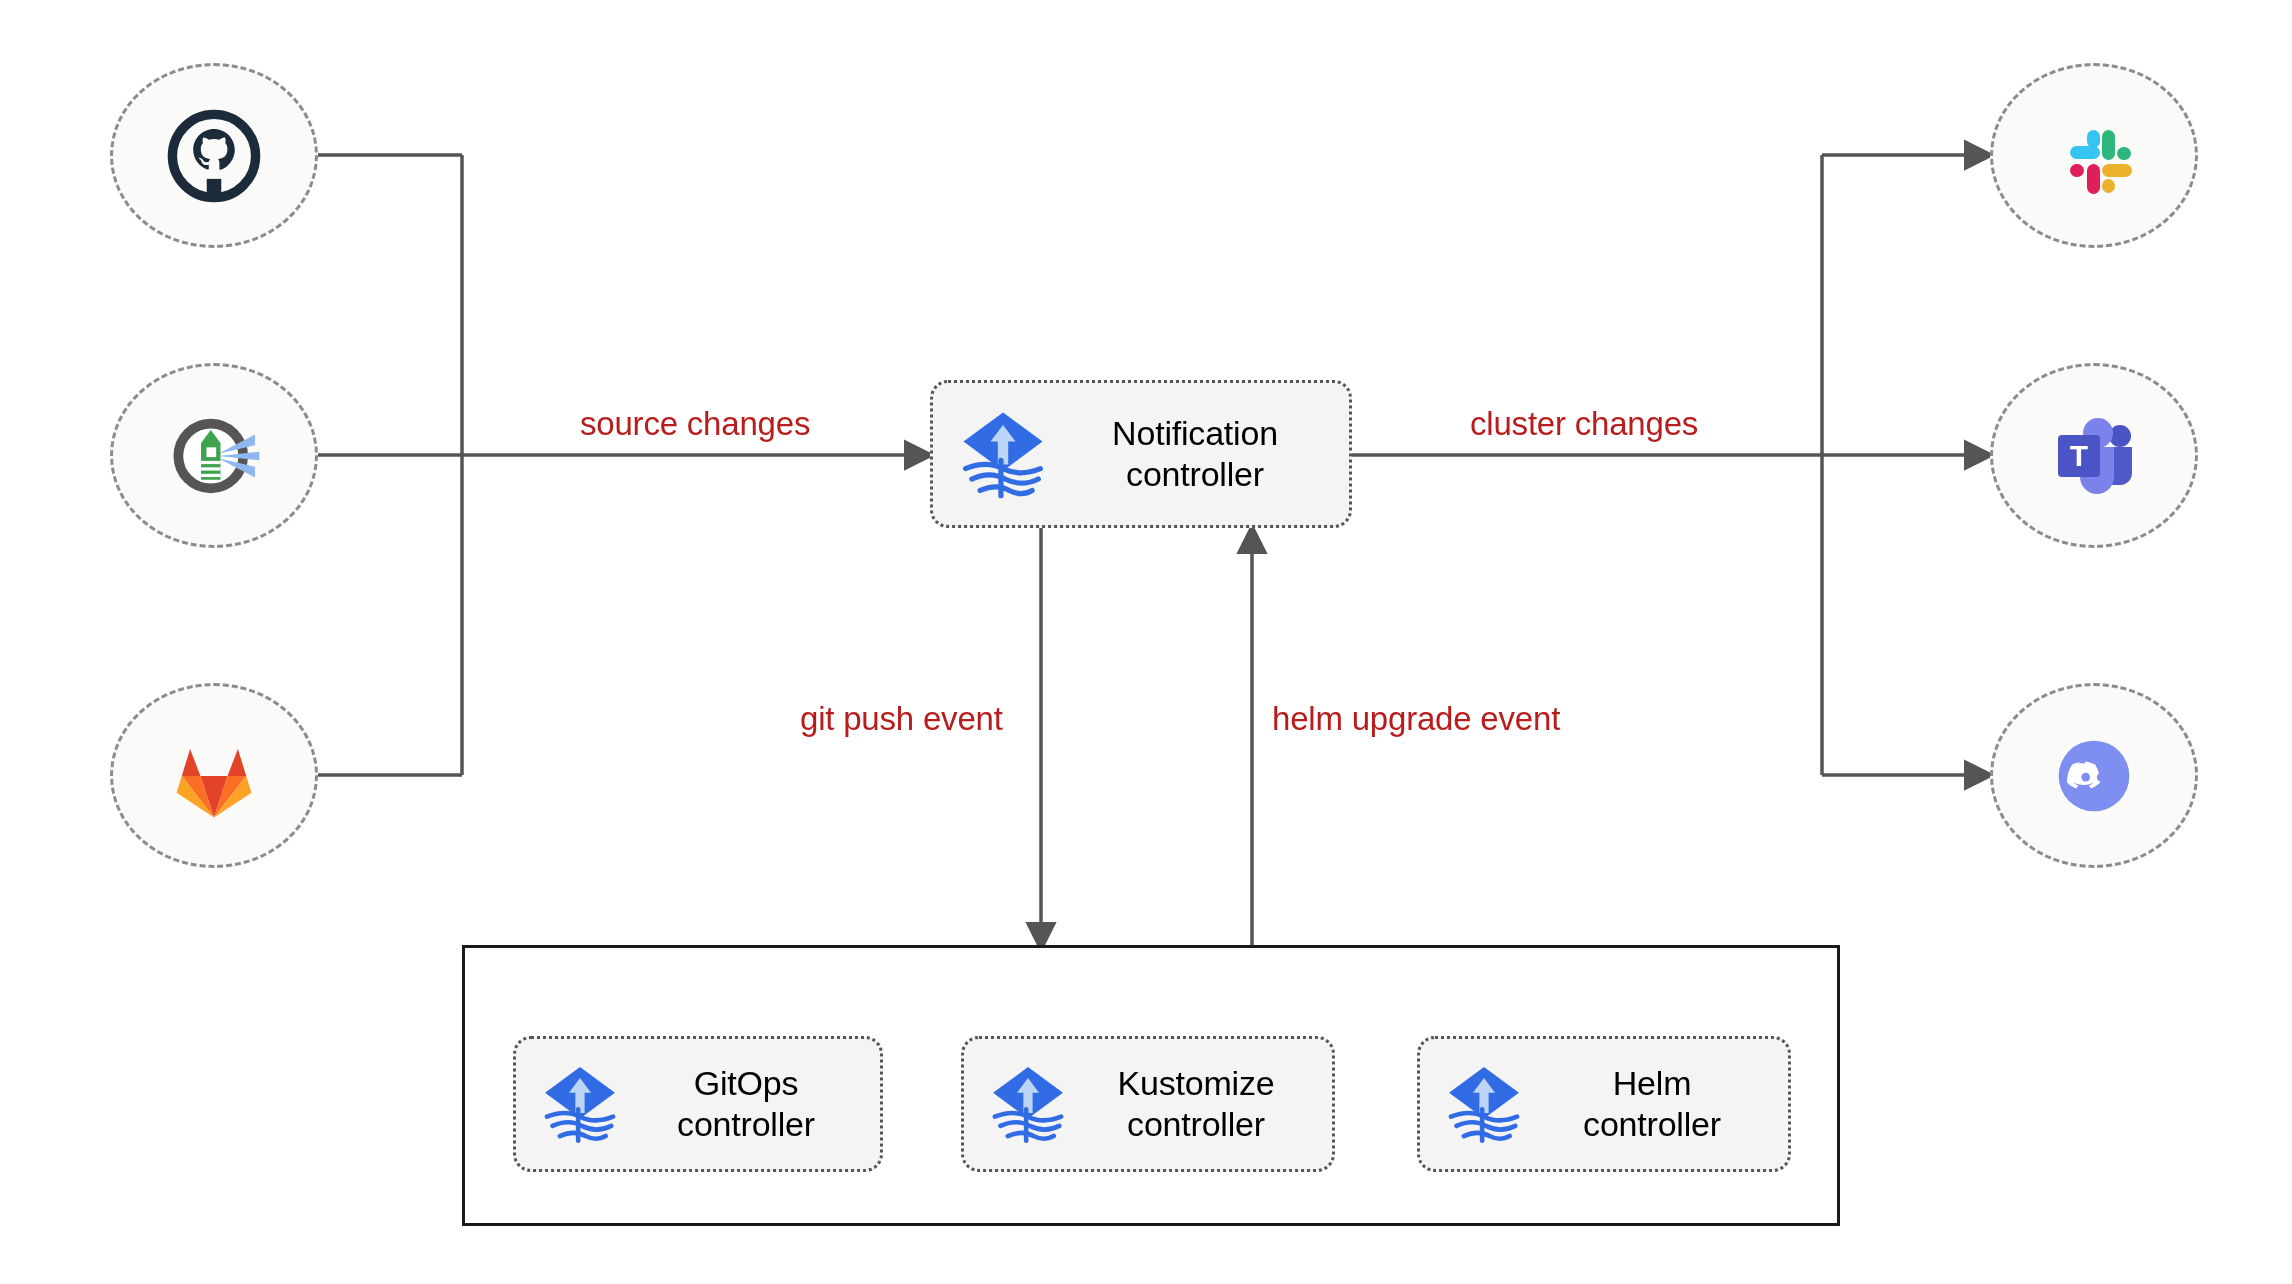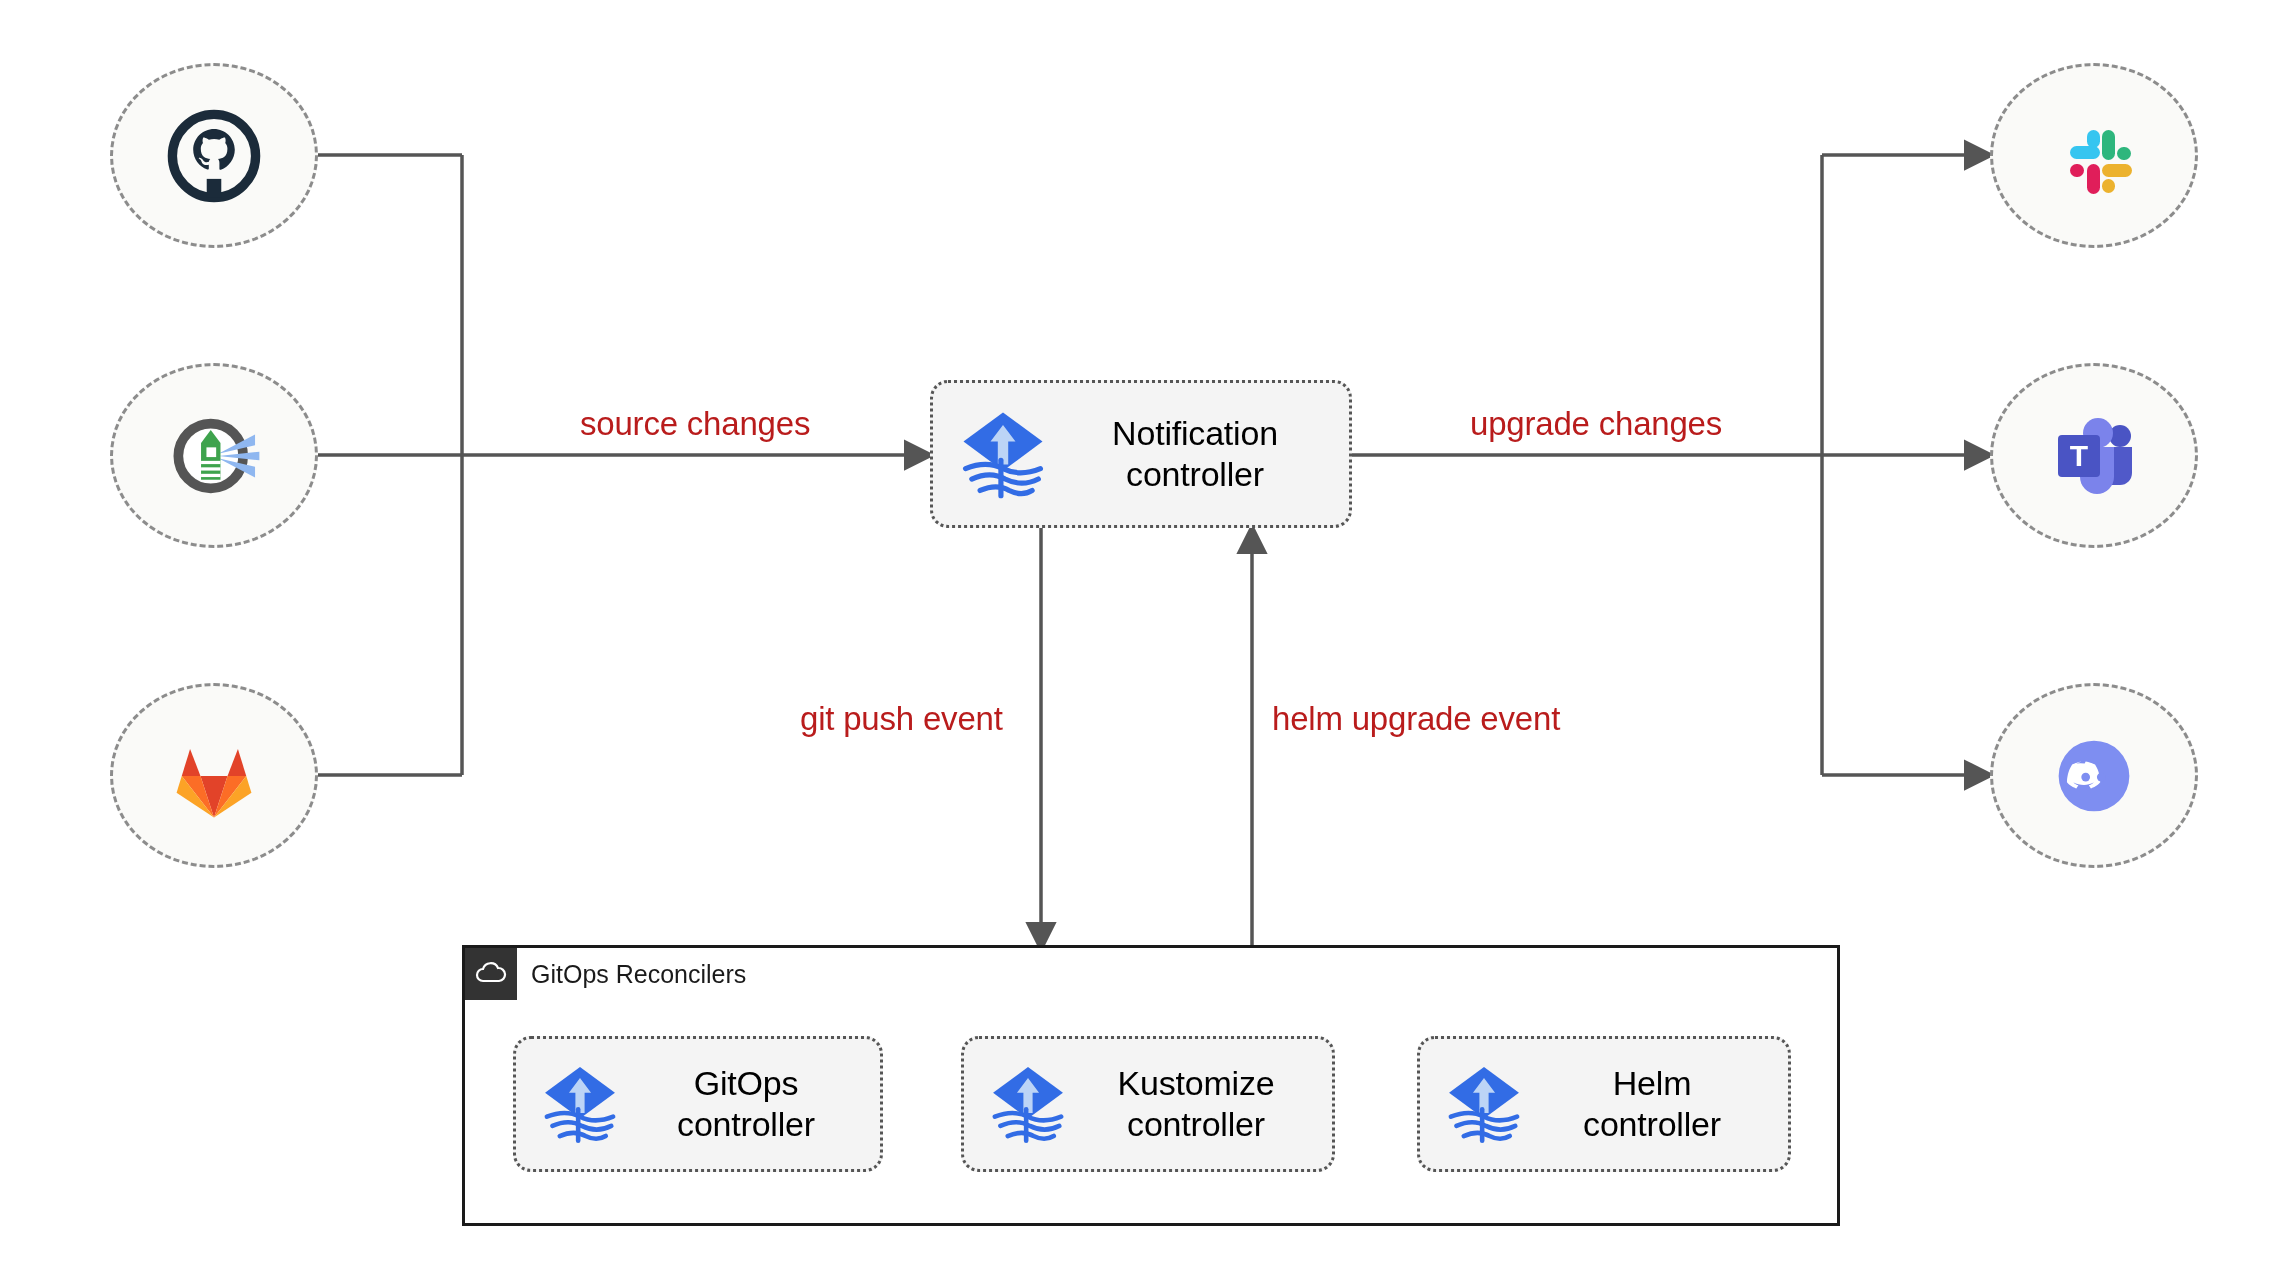--- a/index.html
+++ b/index.html
@@ -226,34 +226,26 @@
   <div class="circle-node" style="left:1990px; top:683px; width:208px; height:185px;">
     <svg width="104" height="104" viewBox="0 0 100 100">
       <circle cx="50" cy="50" r="34" fill="#7e8ef1"></circle>
       <path fill="#ffffff" d="M38 36 c-5 1 -9 3 -9 3 c-4 6 -5 13 -5 17 c3 4 9 6 9 6 l2 -3 c-3 -1 -5 -3 -5 -3 c6 3 13 4 20 0 c0 0 -2 2 -5 3 l2 3 c0 0 6 -2 9 -6 c0 -4 -1 -11 -5 -17 c0 0 -4 -2 -9 -3 l-1 2 a22 22 0 0 0 -8 0 z"></path>
       <circle cx="42" cy="51" r="4.2" fill="#7e8ef1"></circle>
       <circle cx="57" cy="51" r="4.2" fill="#7e8ef1"></circle>
     </svg>
   </div>
 
   <div class="edge-label" style="left:580px; top:405px;">source changes</div>
-  <div class="edge-label" style="left:1470px; top:405px;">upgrade changes</div>
+  <div class="edge-label" style="left:1470px; top:405px;">cluster changes</div>
   <div class="edge-label" style="left:800px; top:700px;text-align:center;">git push event</div>
   <div class="edge-label" style="left:1272px; top:700px;">helm upgrade event</div>
 
   <div id="gitops-container" style="left:462px; top:945px; width:1378px; height:281px;">
 
-    <div id="gitops-header">
-      <div id="gitops-icon-box">
-        <svg width="34" height="24" viewBox="0 0 34 24">
-          <path fill="none" stroke="#ffffff" stroke-width="2.2" d="M9 19 a6 6 0 0 1 0 -12 a8 8 0 0 1 15 -1 a5.5 5.5 0 0 1 1 13 z"></path>
-        </svg>
-      </div>
-      <div id="gitops-title">GitOps Reconcilers</div>
-    </div>
 
     <div class="ctrl-box" style="left:48px; top:88px; width:370px; height:136px;">
       <span class="ctrl-icon">
         <svg width="92" height="92" viewBox="0 0 100 100">
           <path fill="#326ce5" d="M50 12 L88 40 L50 68 L12 40 Z"></path>
           <path fill="#bcd4f6" d="M50 24 L62 40 L55 40 L55 62 L45 62 L45 40 L38 40 Z"></path>
           <g stroke="#326ce5" stroke-width="5" fill="none" stroke-linecap="round">
             <path d="M14 66 Q34 58 50 66 Q66 74 86 66"></path>
             <path d="M20 76 Q38 68 52 76 Q68 84 84 76"></path>
             <path d="M28 87 Q44 80 56 87 Q68 93 78 87"></path>

